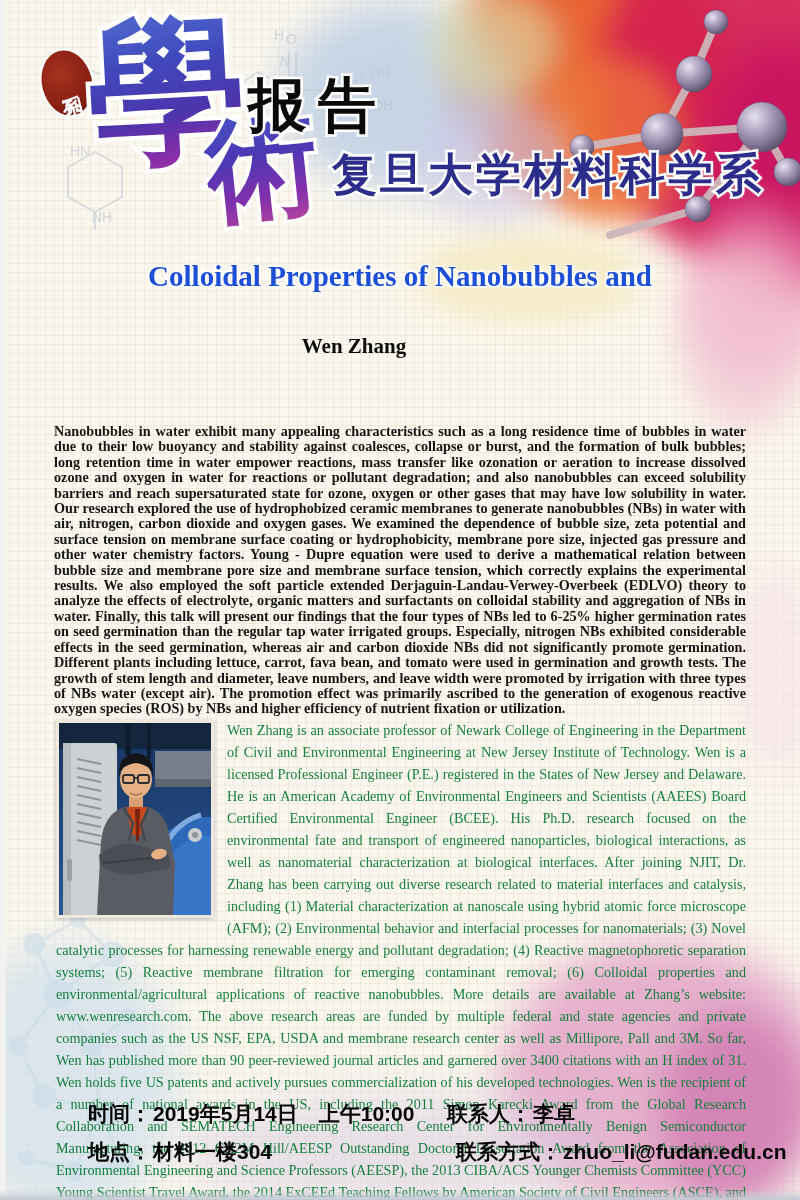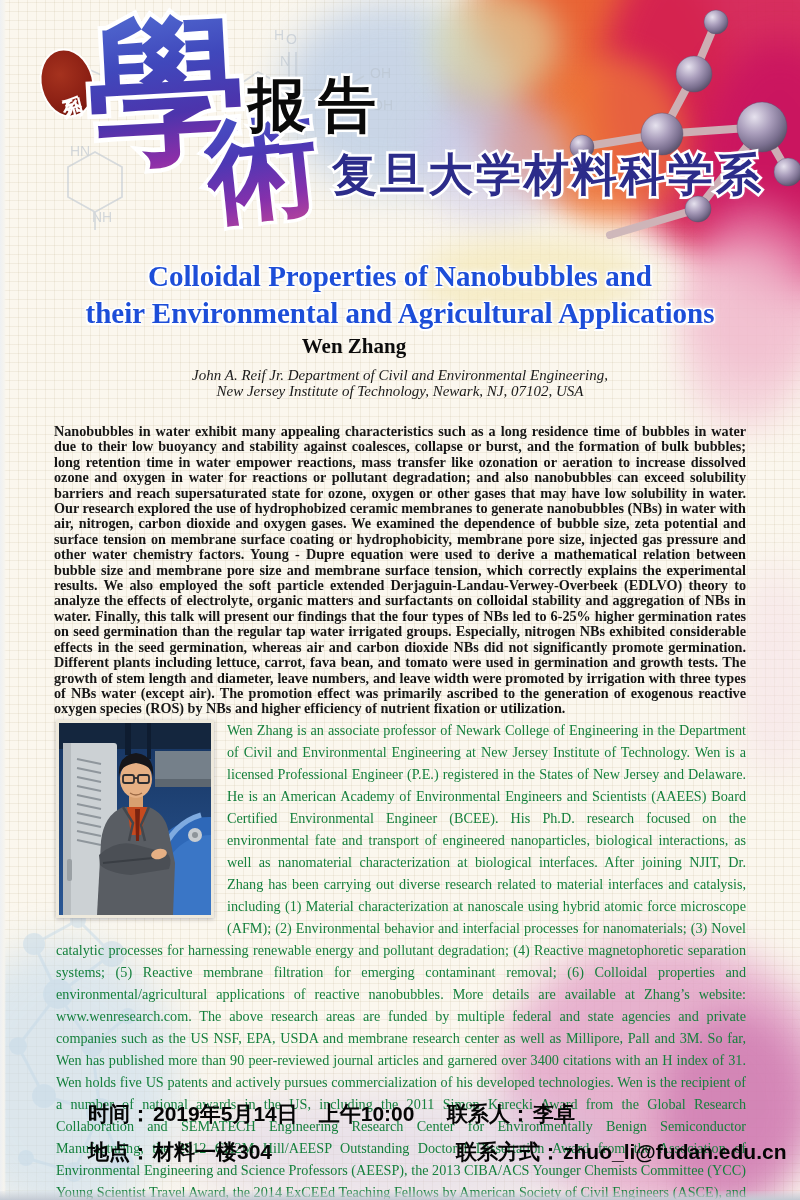--- a/index.html
+++ b/index.html
@@ -205,27 +205,22 @@
     <span class="outline">报告</span>
     <span class="fill">报告</span>
   </div>
   <div class="layer hz stroked dept">
     <span class="outline">复旦大学材料科学系</span>
     <span class="fill">复旦大学材料科学系</span>
   </div>
 
   <div class="layer title">
     <div>Colloidal Properties of Nanobubbles and</div>
-    <div>their Environmental and Agricultural Applications</div>
   </div>
   <div class="layer speaker">Wen Zhang</div>
-  <div class="layer affil">
-    <div>John A. Reif Jr. Department of Civil and Environmental Engineering,</div>
-    <div>New Jersey Institute of Technology, Newark, NJ, 07102, USA</div>
-  </div>
 
   <p class="layer abstract">Nanobubbles in water exhibit many appealing characteristics such as a long residence time of bubbles in water due to their low buoyancy and stability against coalesces, collapse or burst, and the formation of bulk bubbles; long retention time in water empower reactions, mass transfer like ozonation or aeration to increase dissolved ozone and oxygen in water for reactions or pollutant degradation; and also nanobubbles can exceed solubility barriers and reach supersaturated state for ozone, oxygen or other gases that may have low solubility in water. Our research explored the use of hydrophobized ceramic membranes to generate nanobubbles (NBs) in water with air, nitrogen, carbon dioxide and oxygen gases. We examined the dependence of bubble size, zeta potential and surface tension on membrane surface coating or hydrophobicity, membrane pore size, injected gas pressure and other water chemistry factors. Young - Dupre equation were used to derive a mathematical relation between bubble size and membrane pore size and membrane surface tension, which correctly explains the experimental results. We also employed the soft particle extended Derjaguin-Landau-Verwey-Overbeek (EDLVO) theory to analyze the effects of electrolyte, organic matters and surfactants on colloidal stability and aggregation of NBs in water. Finally, this talk will present our findings that the four types of NBs led to 6-25% higher germination rates on seed germination than the regular tap water irrigated groups. Especially, nitrogen NBs exhibited considerable effects in the seed germination, whereas air and carbon dioxide NBs did not significantly promote germination. Different plants including lettuce, carrot, fava bean, and tomato were used in germination and growth tests. The growth of stem length and diameter, leave numbers, and leave width were promoted by irrigation with three types of NBs water (except air). The promotion effect was primarily ascribed to the generation of exogenous reactive oxygen species (ROS) by NBs and higher efficiency of nutrient fixation or utilization.</p>
 
   <div class="layer bio">
     <span class="photo">
       <svg width="152" height="192" viewBox="0 0 152 192">
         <defs>
           <linearGradient id="pbg" x1="0" y1="0" x2="0" y2="1">
             <stop offset="0%" stop-color="#16335e"></stop>
               <stop offset="100%" stop-color="#2a5795"></stop>

